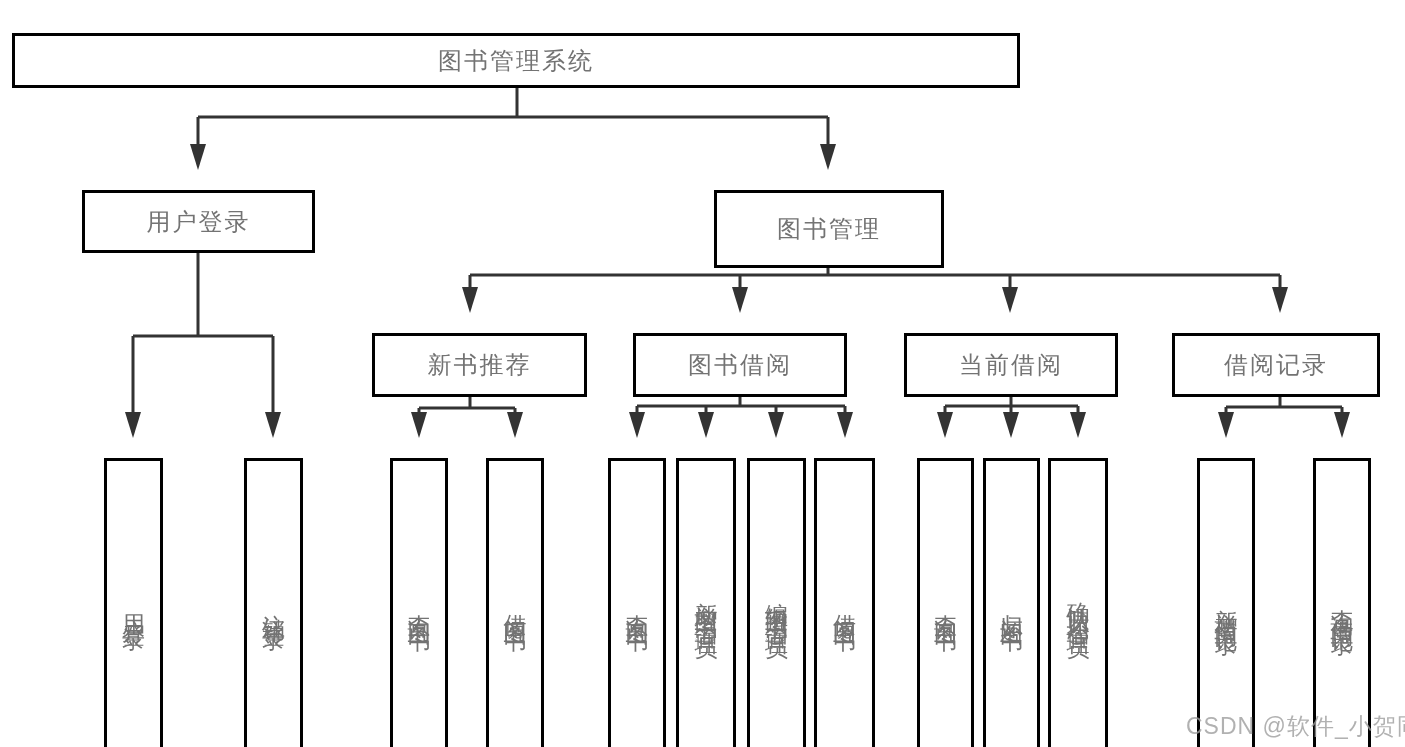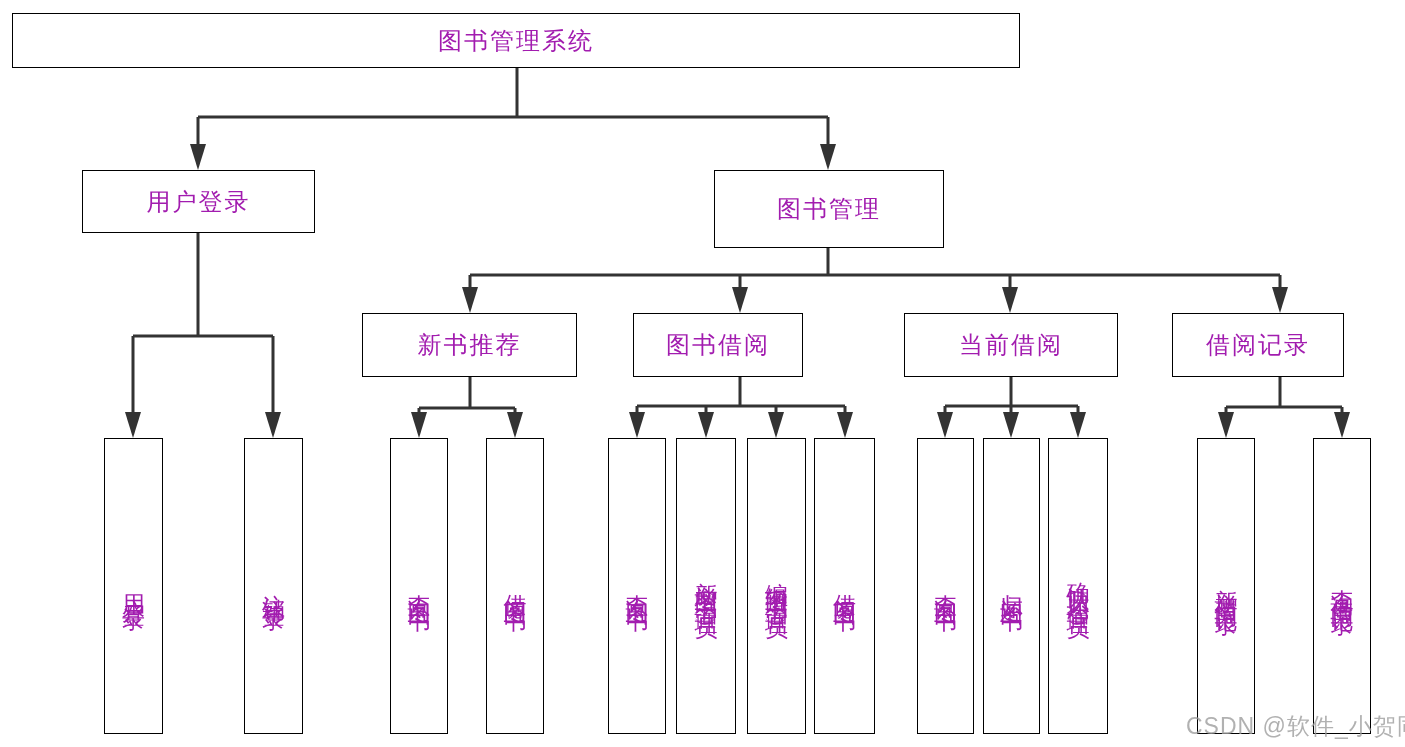--- a/index.html
+++ b/index.html
@@ -4,24 +4,25 @@
 <style>
   html,body{margin:0;padding:0;}
   body{
     width:1405px;height:747px;position:relative;overflow:hidden;
     background:#ffffff;
     font-family:"Liberation Sans","DejaVu Sans",sans-serif;
   }
   .wires{position:absolute;left:0;top:0;z-index:1;}
   .node{
     position:absolute;z-index:2;box-sizing:border-box;
-    border:1px solid #000000;background:#ffffff;
+    border:3px solid #000000;background:#ffffff;
     display:flex;align-items:center;justify-content:center;
-    color:#a21caf;font-size:24px;letter-spacing:2px;
+    color:#737373;font-size:24px;letter-spacing:2px;
     text-align:center;
+    margin-top:20px;
   }
   .leaf{
     writing-mode:vertical-rl;text-orientation:mixed;
     font-size:23px;letter-spacing:5px;line-height:1;
   }
   .watermark{
     position:absolute;z-index:3;
     color:#9e9e9e;opacity:.8;font-size:23px;letter-spacing:1px;
     white-space:nowrap;
   }
@@ -60,24 +61,24 @@
   <use href="#ah" xlink:href="#ah" x="1078" y="438"></use>
   <use href="#ah" xlink:href="#ah" x="1226" y="438"></use>
   <use href="#ah" xlink:href="#ah" x="1342" y="438"></use>
 </svg>
 
 <div class="node" style="left:12px;top:13px;width:1008px;height:55px;">图书管理系统</div>
 
 <div class="node" style="left:82px;top:170px;width:233px;height:63px;">用户登录</div>
 <div class="node" style="left:714px;top:170px;width:230px;height:78px;">图书管理</div>
 
-<div class="node" style="left:362px;top:313px;width:215px;height:64px;text-align:right;">新书推荐</div>
-<div class="node" style="left:633px;top:313px;width:170px;height:64px;">图书借阅</div>
+<div class="node" style="left:372px;top:313px;width:215px;height:64px;text-align:right;">新书推荐</div>
+<div class="node" style="left:633px;top:313px;width:214px;height:64px;">图书借阅</div>
 <div class="node" style="left:904px;top:313px;width:214px;height:64px;text-align:center;">当前借阅</div>
-<div class="node" style="left:1172px;top:313px;width:172px;height:64px;">借阅记录</div>
+<div class="node" style="left:1172px;top:313px;width:208px;height:64px;">借阅记录</div>
 
 <div class="node leaf" style="left:104px;top:438px;width:59px;height:296px;">用户登录</div>
 <div class="node leaf" style="left:244px;top:438px;width:59px;height:296px;">注销登录</div>
 
 <div class="node leaf" style="left:390px;top:438px;width:58px;height:296px;">查询图书</div>
 <div class="node leaf" style="left:486px;top:438px;width:58px;height:296px;">借阅图书</div>
 
 <div class="node leaf" style="left:608px;top:438px;width:58px;height:296px;">查询图书</div>
 <div class="node leaf" style="left:676px;top:438px;width:60px;height:296px;">新增图书（管理员）</div>
 <div class="node leaf" style="left:747px;top:438px;width:59px;height:296px;">编辑图书（管理员）</div>

